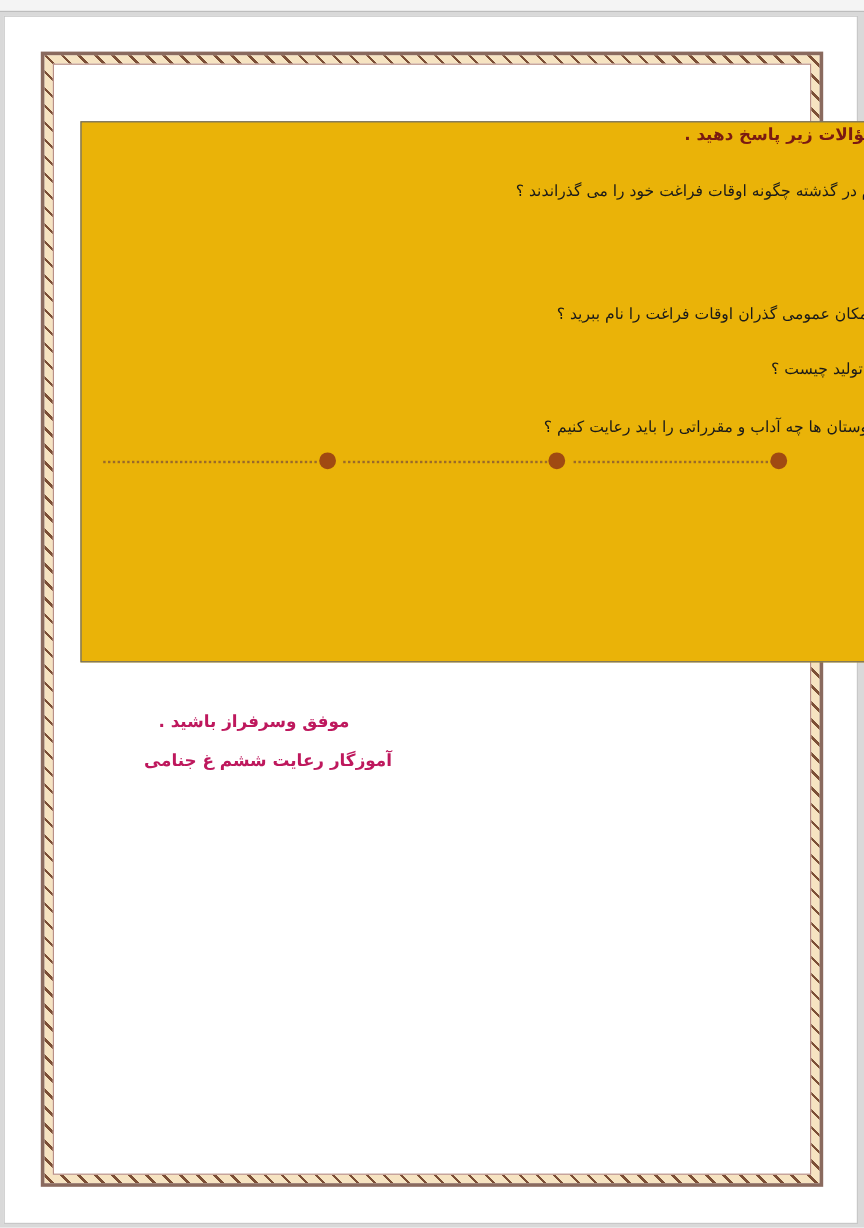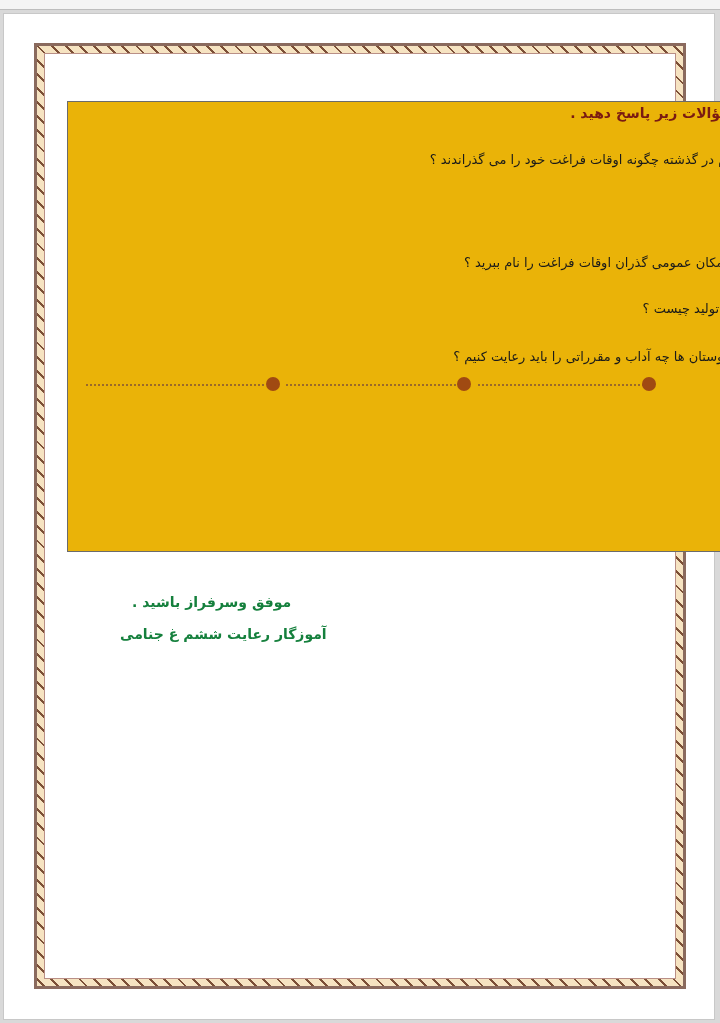--- a/index.html
+++ b/index.html
@@ -41,21 +41,21 @@
   .answer-line {
     position:absolute; left:18px; top:274px; width:570px; height:16px;
   }
   .seg {
     position:absolute; top:8px; height:0; border-top:2px dotted #9a6a2a;
   }
   .dot {
     position:absolute; top:1px; width:14px; height:14px; border-radius:50%; background:#a04a12;
   }
   .sign {
-    position:absolute; font-weight:bold; font-size:14px; color:#15803d; white-space:nowrap;
+    position:absolute; font-weight:bold; font-size:14px; color:#be185d; white-space:nowrap;
   }
 </style>
 </head>
 <body>
 
 <div class="topstrip"></div>
 
 <div class="page">
 </div>
 

